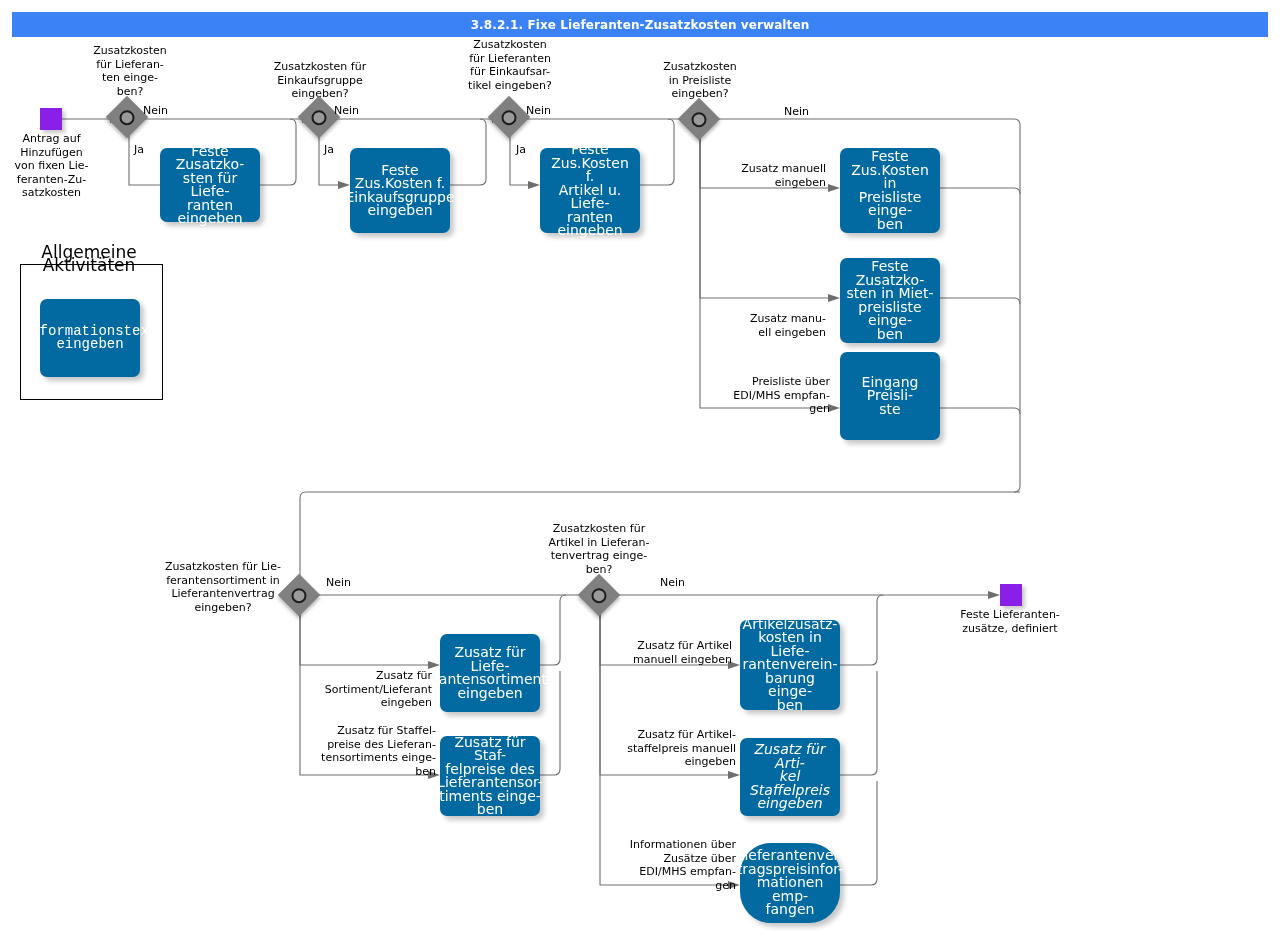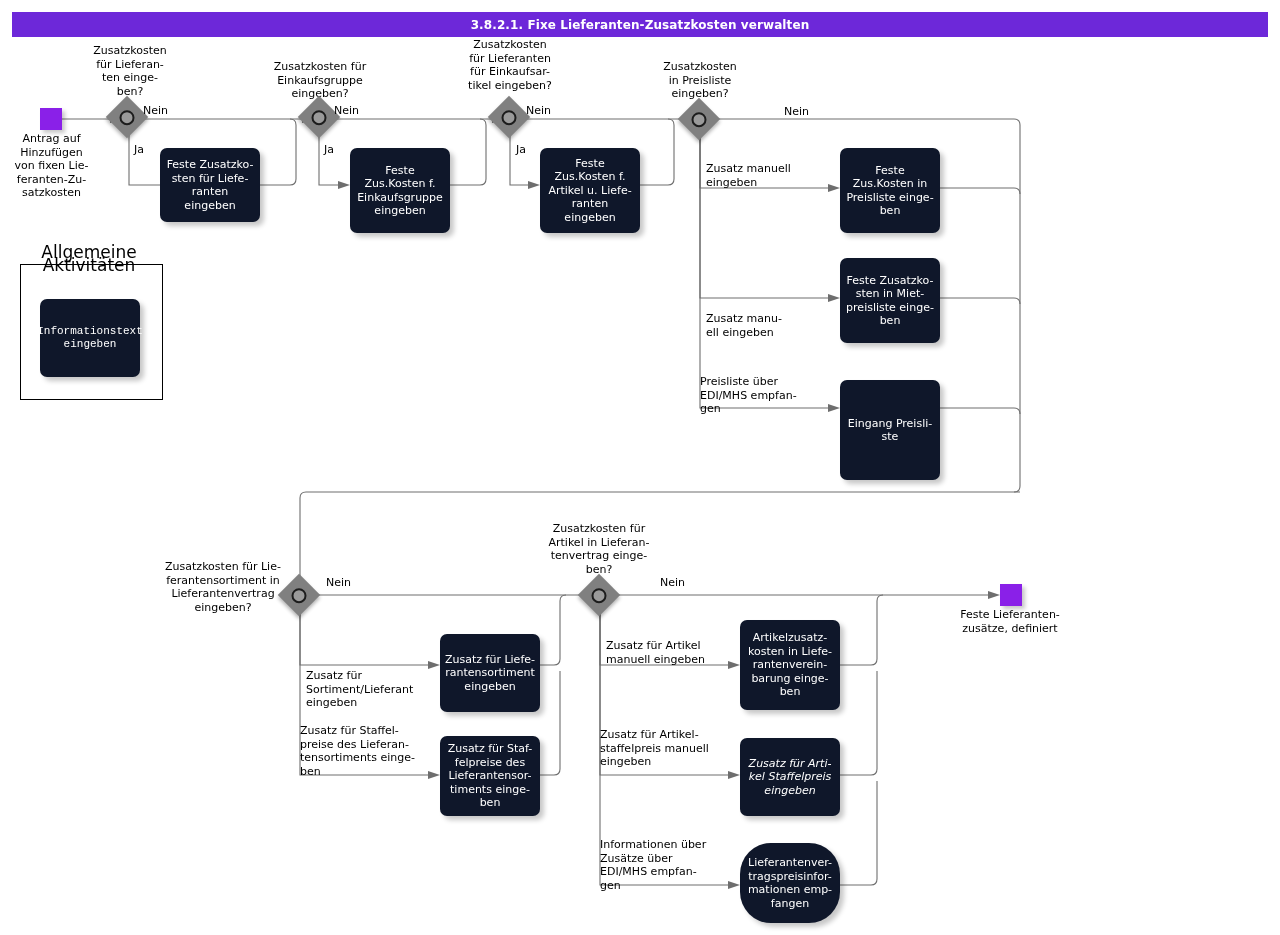--- a/index.html
+++ b/index.html
@@ -5,62 +5,62 @@
   html,body{margin:0;padding:0;background:#ffffff;}
   body{
     width:1280px;height:935px;position:relative;overflow:hidden;
     font-family:"DejaVu Sans","Liberation Sans",sans-serif;
   }
   #canvas{position:absolute;left:0;top:0;width:1280px;height:935px;}
 
   
   .titlebar{
     position:absolute;left:12px;top:12px;width:1256px;height:25px;
-    background:#6d28d9;color:#ffffff;
+    background:#3b82f6;color:#ffffff;
     font-size:12px;font-weight:bold;
     display:flex;align-items:center;justify-content:center;
     letter-spacing:0.1px;
   }
 
   
   svg.links{position:absolute;left:0;top:0;width:1280px;height:935px;pointer-events:none;}
   svg.links path,svg.links line{fill:none;stroke:#6E6E6E;stroke-width:1.1;}
   svg.links polygon.arrow{fill:#6E6E6E;stroke:none;}
 
   
   .node{position:absolute;}
 
   .start-node,.end-node{
     width:22px;height:22px;background:#8A20E8;
     box-shadow:3px 3px 4px rgba(0,0,0,0.22);
   }
 
   .activity{
-    background:#0f172a;color:#ffffff;border-radius:7px;
+    background:#0369a1;color:#ffffff;border-radius:7px;
     box-shadow:4px 4px 5px rgba(0,0,0,0.22);
     display:flex;align-items:center;justify-content:center;text-align:center;
-    font-size:11px;line-height:13.5px;padding:7px 5px;box-sizing:border-box;
+    font-size:14px;line-height:13.5px;padding:7px 5px;box-sizing:border-box;
   }
 
   .diamond{
     width:30px;height:30px;
     background:#808080;
     transform:rotate(45deg);
     box-shadow:2px 2px 4px rgba(0,0,0,0.3);
     display:flex;align-items:center;justify-content:center;
   }
   .diamond .ring{
     width:15px;height:15px;border-radius:50%;
     border:2.5px solid #1c1c1c;background:#9a9a9a;
     transform:rotate(-45deg);box-sizing:border-box;
   }
 
   
   .lbl{position:absolute;font-size:11px;line-height:13.5px;color:#000000;text-align:center;}
-  .edgelbl{position:absolute;font-size:11px;line-height:13.5px;color:#000000;text-align:left;}
+  .edgelbl{position:absolute;font-size:11px;line-height:13.5px;color:#000000;text-align:right;}
 
   
   .frame{position:absolute;border:1px solid #000000;background:transparent;}
   .frame-title{position:absolute;font-size:17px;line-height:13px;color:#000000;text-align:center;}
 </style>
 </head>
 <body>
 
 <div id="canvas">
 
@@ -189,21 +189,21 @@
   </div>
   <div class="edgelbl" style="left:784px;top:105px;width:36px;text-align:left;">Nein</div>
 
   <div class="edgelbl" style="left:706px;top:162px;width:120px;">Zusatz manuell<br>eingeben</div>
   <div class="node activity" style="left:840px;top:148px;width:100px;height:85px;">Feste<br>Zus.Kosten in<br>Preisliste einge-<br>ben</div>
 
   <div class="edgelbl" style="left:706px;top:279px;width:120px;margin-top:33px;">Zusatz manu-<br>ell eingeben</div>
   <div class="node activity" style="left:840px;top:258px;width:100px;height:85px;">Feste Zusatzko-<br>sten in Miet-<br>preisliste einge-<br>ben</div>
 
   <div class="edgelbl" style="left:700px;top:375px;width:130px;">Preisliste über<br>EDI/MHS empfan-<br>gen</div>
-  <div class="node activity" style="left:840px;top:380px;width:100px;height:100px;">Eingang Preisli-<br>ste</div>
+  <div class="node activity" style="left:840px;top:352px;width:100px;height:88px;">Eingang Preisli-<br>ste</div>
 
   <div class="lbl" style="left:148px;top:560px;width:150px;">Zusatzkosten für Lie-<br>ferantensortiment in<br>Lieferantenvertrag<br>eingeben?</div>
   <div class="node" style="left:284px;top:580px;">
     <div class="diamond">
         <div class="ring"></div>
       </div>
   </div>
   <div class="edgelbl" style="left:326px;top:576px;width:36px;text-align:left;">Nein</div>
 
   <div class="edgelbl" style="left:306px;top:625px;width:126px;margin-top:44px;">Zusatz für<br>Sortiment/Lieferant<br>eingeben</div>

